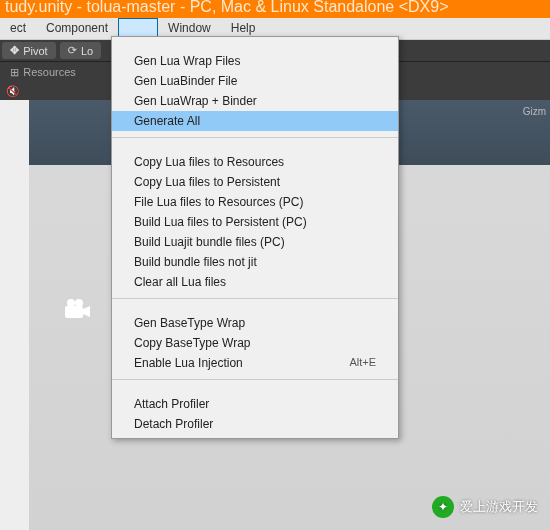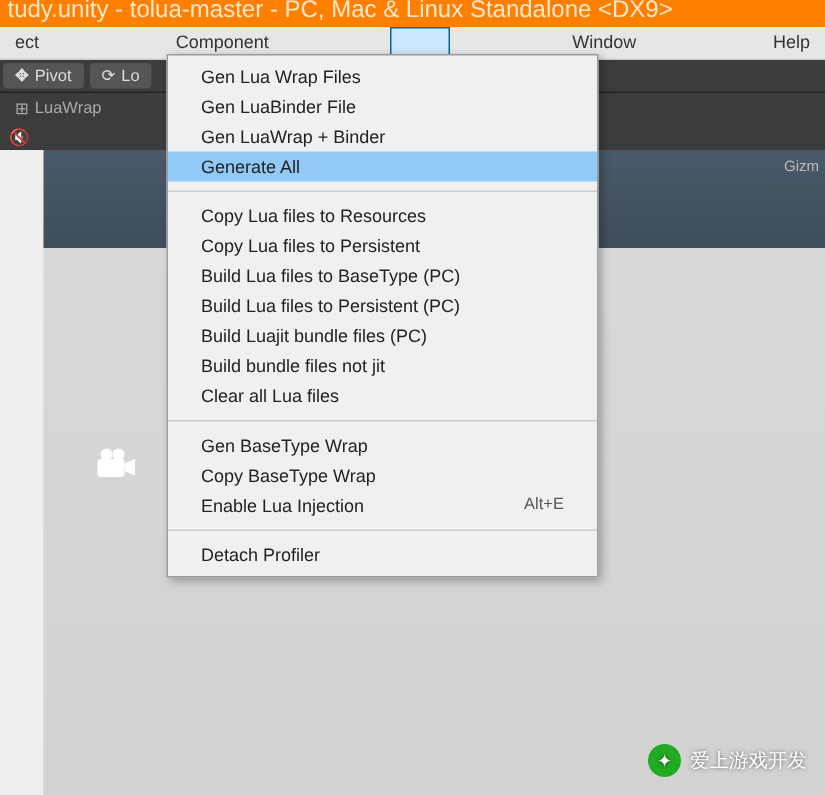--- a/index.html
+++ b/index.html
@@ -1,40 +1,40 @@
 <!DOCTYPE html>
 <html><head>
 <meta charset="utf-8">
 <style>
 * { margin: 0; padding: 0; box-sizing: border-box; font-family: "Microsoft YaHei", Tahoma, Arial, sans-serif; }
 body { width: 550px; height: 530px; overflow: hidden; background: #eee; position: relative; }
 
 .titlebar { background: #ff7f00; color: #ffe8cc; font-size: 16px; padding: 1px 5px; height: 18px; line-height: 12px; overflow: hidden; }
 
-.menubar { background: #e6e6e6; border-bottom: 1px solid #ccc; height: 22px; display: flex; font-size: 12px; justify-content: space-between; }
+.menubar { background: #e6e6e6; border-bottom: 1px solid #ccc; height: 22px; display: flex; font-size: 12px; }
 .menubar .mitem { padding: 3px 10px; color: #333; cursor: default; }
 .menubar .mitem.open { background: #cce8ff; border: 1px solid #0369a1; padding: 18px 9px; }
 
 .toolbar { background: #3c3c3c; height: 22px; display: flex; border-bottom: 1px solid #222; }
 .toolbar .tbtn { background: #555; color: #ddd; font-size: 11px; padding: 2px 8px; margin: 2px 2px; border-radius: 3px; display: flex; align-items: center; gap: 4px; }
 .toolbar .tbtn .plus { color: #ddd; font-weight: bold; }
 
 .toolbar2 { background: #3c3c3c; height: 20px; display: flex; font-size: 11px; color: #aaa; align-items: center; padding-left: 10px; gap: 10px; }
 .toolbar2 .anim { display: flex; align-items: center; gap: 4px; }
 
 .audiorow { background: #3c3c3c; height: 18px; display: flex; align-items: center; padding-left: 6px; }
 .audiorow .aicon { color: #aaa; font-size: 11px; }
 
 .viewport { position: relative; height: 434px; background: linear-gradient(#4a5a6a 0%, #3f4d5a 15%, #d8d8d8 15%, #d2d2d2 100%); margin-left: 29px; }
 .gizmo { position: absolute; right: 4px; top: 6px; color: #bbb; font-size: 10px; }
 .camera-icon { position: absolute; left: 34px; top: 198px; width: 28px; height: 22px; }
 .camera-icon svg { width: 100%; height: 100%; }
 
 .dropdown { position: absolute; left: 111px; top: 36px; width: 288px; background: #f0f0f0; border: 1px solid #999; box-shadow: 2px 2px 6px rgba(0,0,0,.3); font-size: 12px; color: #222; }
-.dropdown .grp { padding: 4px 0; }
+.dropdown .grp { padding: 4px 0; margin-top: 10px; }
 .dropdown .sep { height: 1px; background: #ccc; margin: 2px 0; }
 .dropdown .ditem { padding: 3px 22px; display: flex; justify-content: space-between; cursor: default; }
 .dropdown .ditem.hl { background: #91c9f7; }
 .dropdown .shortcut { color: #555; font-size: 11px; }
 
 .watermark { position: absolute; right: 12px; bottom: 12px; display: flex; align-items: center; gap: 6px; color: #fff; font-size: 13px; text-shadow: 0 0 3px rgba(0,0,0,.6); }
 .watermark .wcirc { width: 22px; height: 22px; border-radius: 50%; background: #2a2; display: flex; align-items: center; justify-content: center; color: #fff; font-size: 12px; }
 </style>
 </head>
 <body>
@@ -58,21 +58,21 @@
   </div>
   <div class="tbtn">
     <span>⟳</span>
     <span>Lo</span>
   </div>
 </div>
 
 <div class="toolbar2">
   <div class="anim">
     <span>⊞</span>
-    <span>LuaWrap</span>
+    <span>Resources</span>
   </div>
 </div>
 
 <div class="audiorow">
   <span class="aicon">🔇</span>
 </div>
 
 <div class="viewport">
   <div class="gizmo">Gizm</div>
   <div class="camera-icon">
@@ -104,21 +104,21 @@
     </div>
     <div class="sep"></div>
     <div class="grp">
       <div class="ditem">
         <span>Copy Lua  files to Resources</span>
       </div>
       <div class="ditem">
         <span>Copy Lua  files to Persistent</span>
       </div>
       <div class="ditem">
-        <span>Build Lua files to BaseType (PC)</span>
+        <span>File Lua files to Resources (PC)</span>
       </div>
       <div class="ditem">
         <span>Build Lua files to Persistent (PC)</span>
       </div>
       <div class="ditem">
         <span>Build Luajit bundle files   (PC)</span>
       </div>
       <div class="ditem">
         <span>Build bundle files not jit</span>
       </div>
@@ -135,20 +135,23 @@
         <span>Copy BaseType Wrap</span>
       </div>
       <div class="ditem">
         <span>Enable Lua Injection</span>
         <span class="shortcut">Alt+E</span>
       </div>
     </div>
     <div class="sep"></div>
     <div class="grp">
       <div class="ditem">
+        <span>Attach Profiler</span>
+      </div>
+      <div class="ditem">
         <span>Detach Profiler</span>
       </div>
     </div>
   </div>
 
 <div class="watermark">
   <div class="wcirc">✦</div>
   <span>爱上游戏开发</span>
 </div>
 

